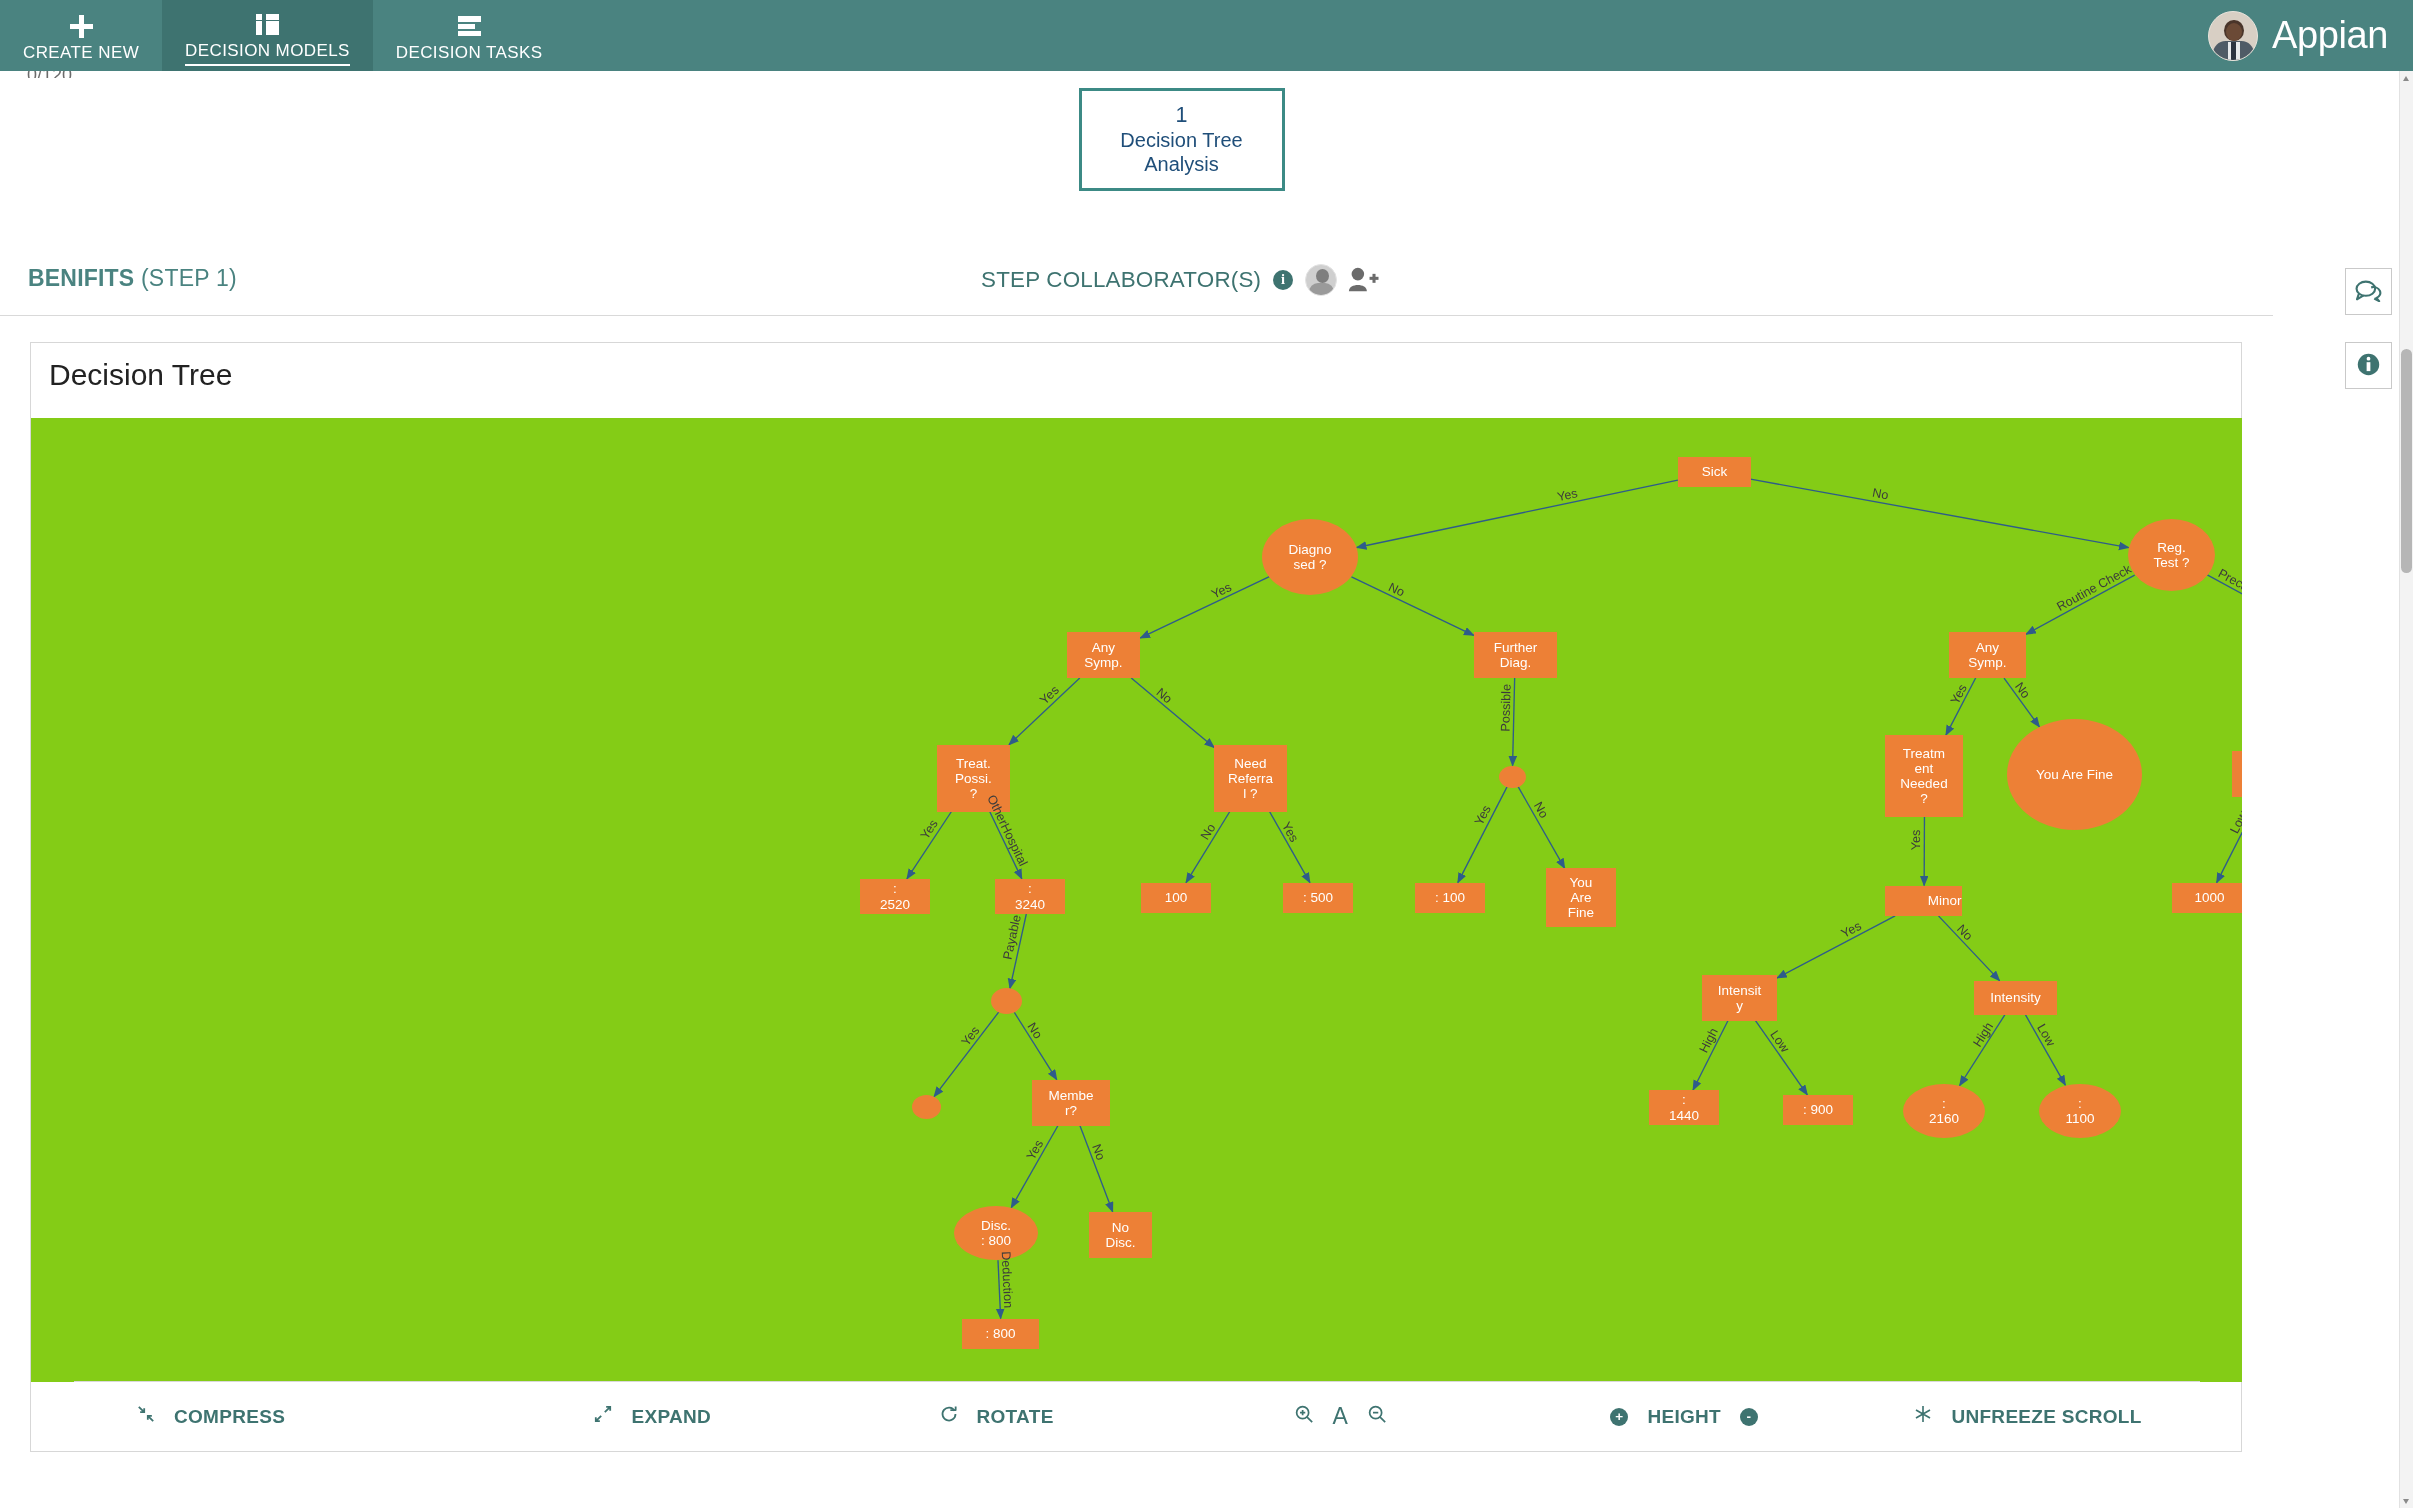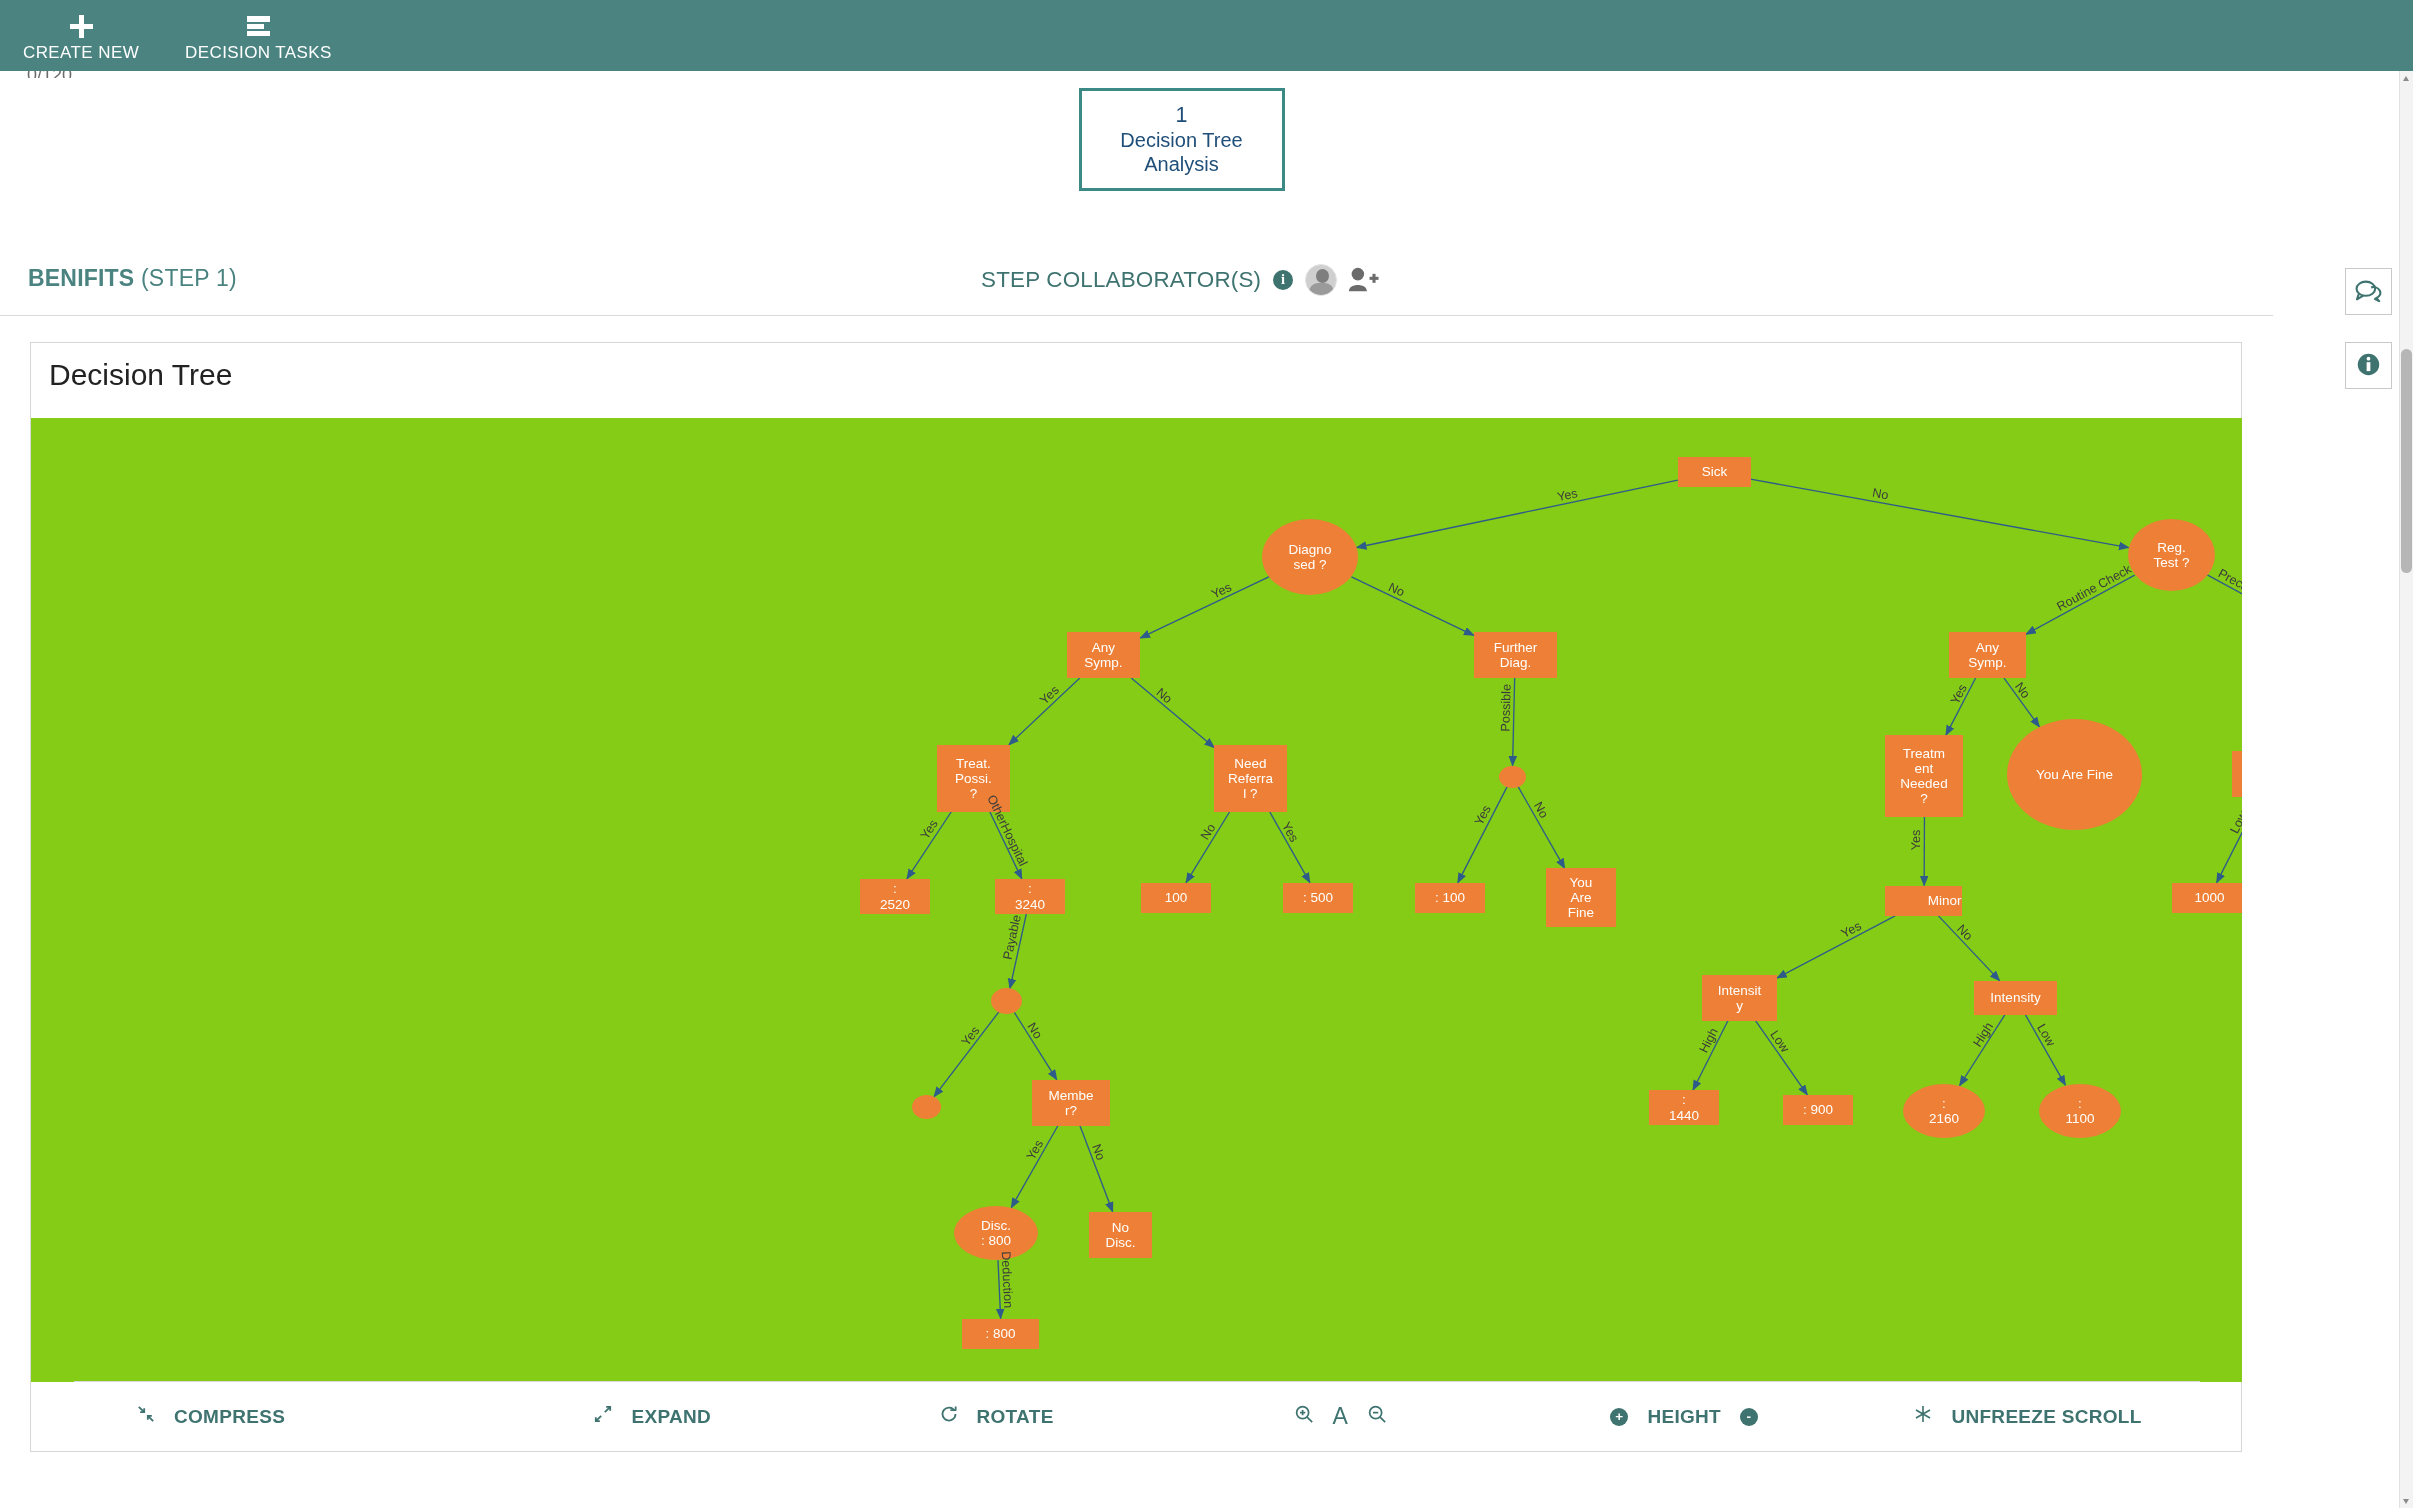--- a/index.html
+++ b/index.html
@@ -220,33 +220,56 @@
 <div class="topbar">
   <div class="nav-items">
 
     <div class="nav-item">
       <span class="nav-icon">
           <span class="plus-ico"></span>
         </span>
       <span class="nav-label">CREATE NEW</span>
     </div>
 
+    <div class="nav-item active">
+      <span class="nav-icon">
+        <span class="list-ico">
+          <span class="sq r0"></span>
+            <span class="bar r0"></span>
+          <span class="sq r1"></span>
+            <span class="bar r1"></span>
+          <span class="sq r2"></span>
+            <span class="bar r2"></span>
+        </span>
+      </span>
+      <span class="nav-label">DECISION MODELS</span>
+    </div>
 
     <div class="nav-item">
       <span class="nav-icon">
         <span class="rows-ico">
             <span class="w1"></span>
             <span class="w2"></span>
             <span class="w3"></span>
           </span>
       </span>
       <span class="nav-label">DECISION TASKS</span>
     </div>
   </div>
 
+  <div class="brand">
+    <div class="avatar-top">
+      <span class="body"></span>
+        <span class="shirt"></span>
+        <span class="tie"></span>
+      <span class="head"></span>
+        <span class="face"></span>
+    </div>
+    <span class="brand-name">Appian</span>
+  </div>
 </div>
 
 <div class="clip-count">0/120</div>
 
 <div class="milestone-area">
   <div class="milestone">
     <span class="mnum">1</span>
     <span>Decision Tree</span>
     <span>Analysis</span>
   </div>

